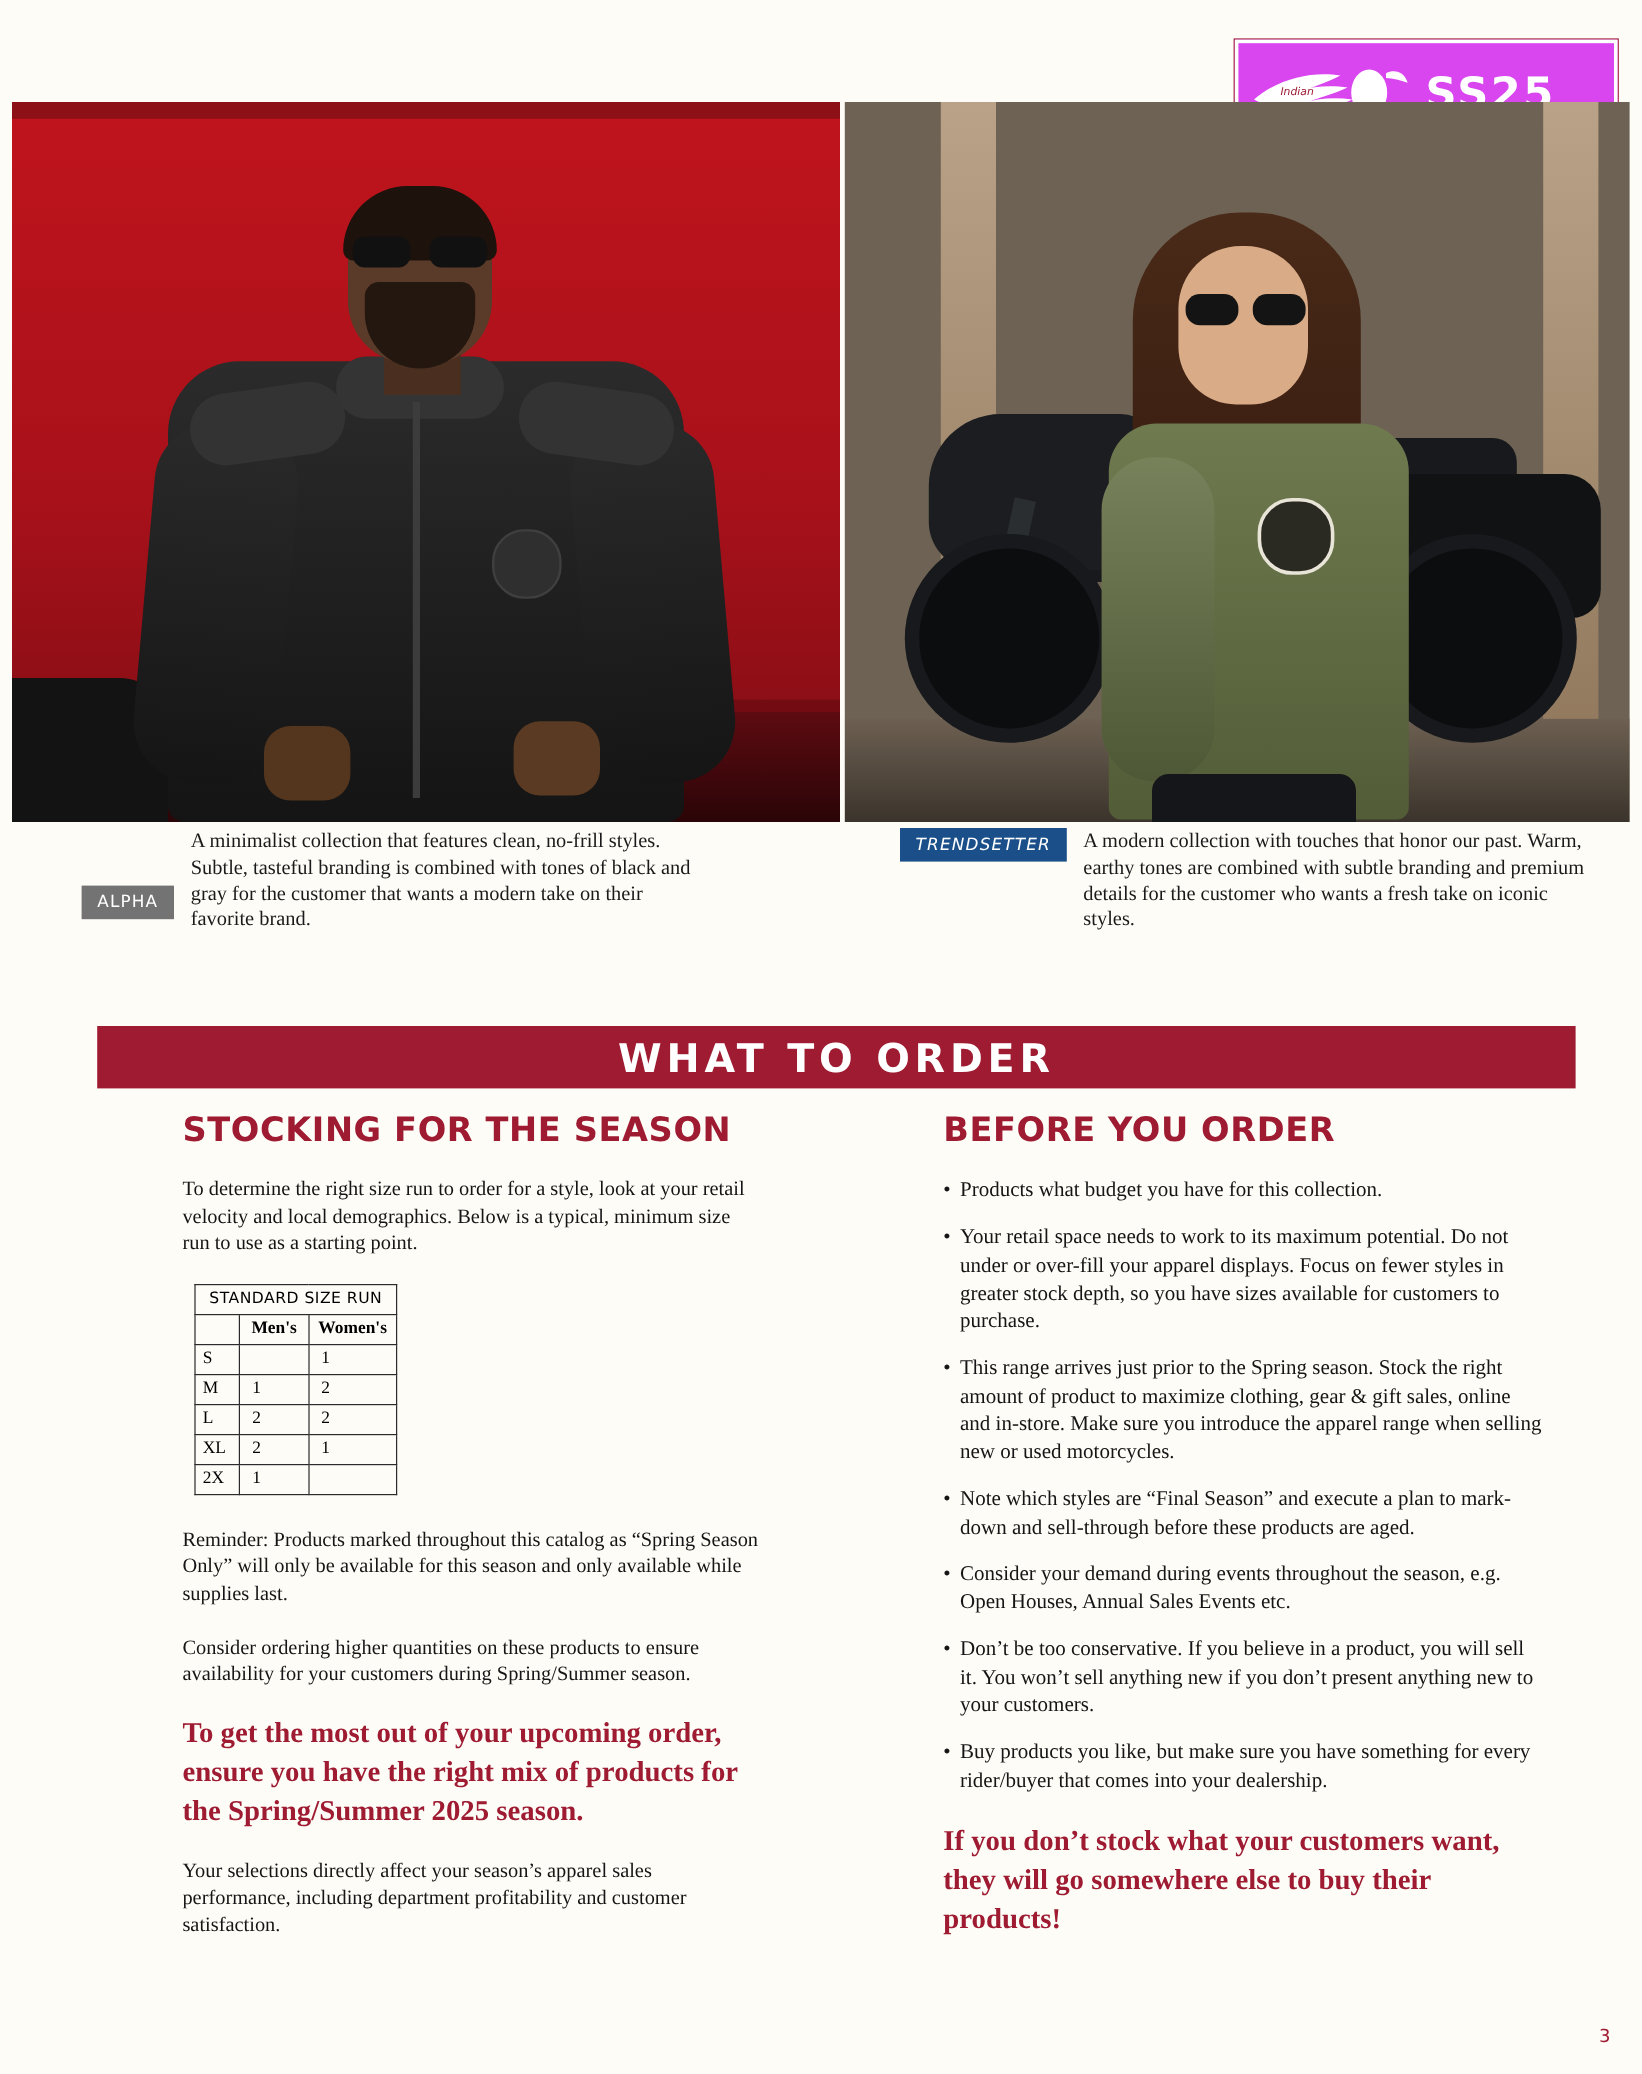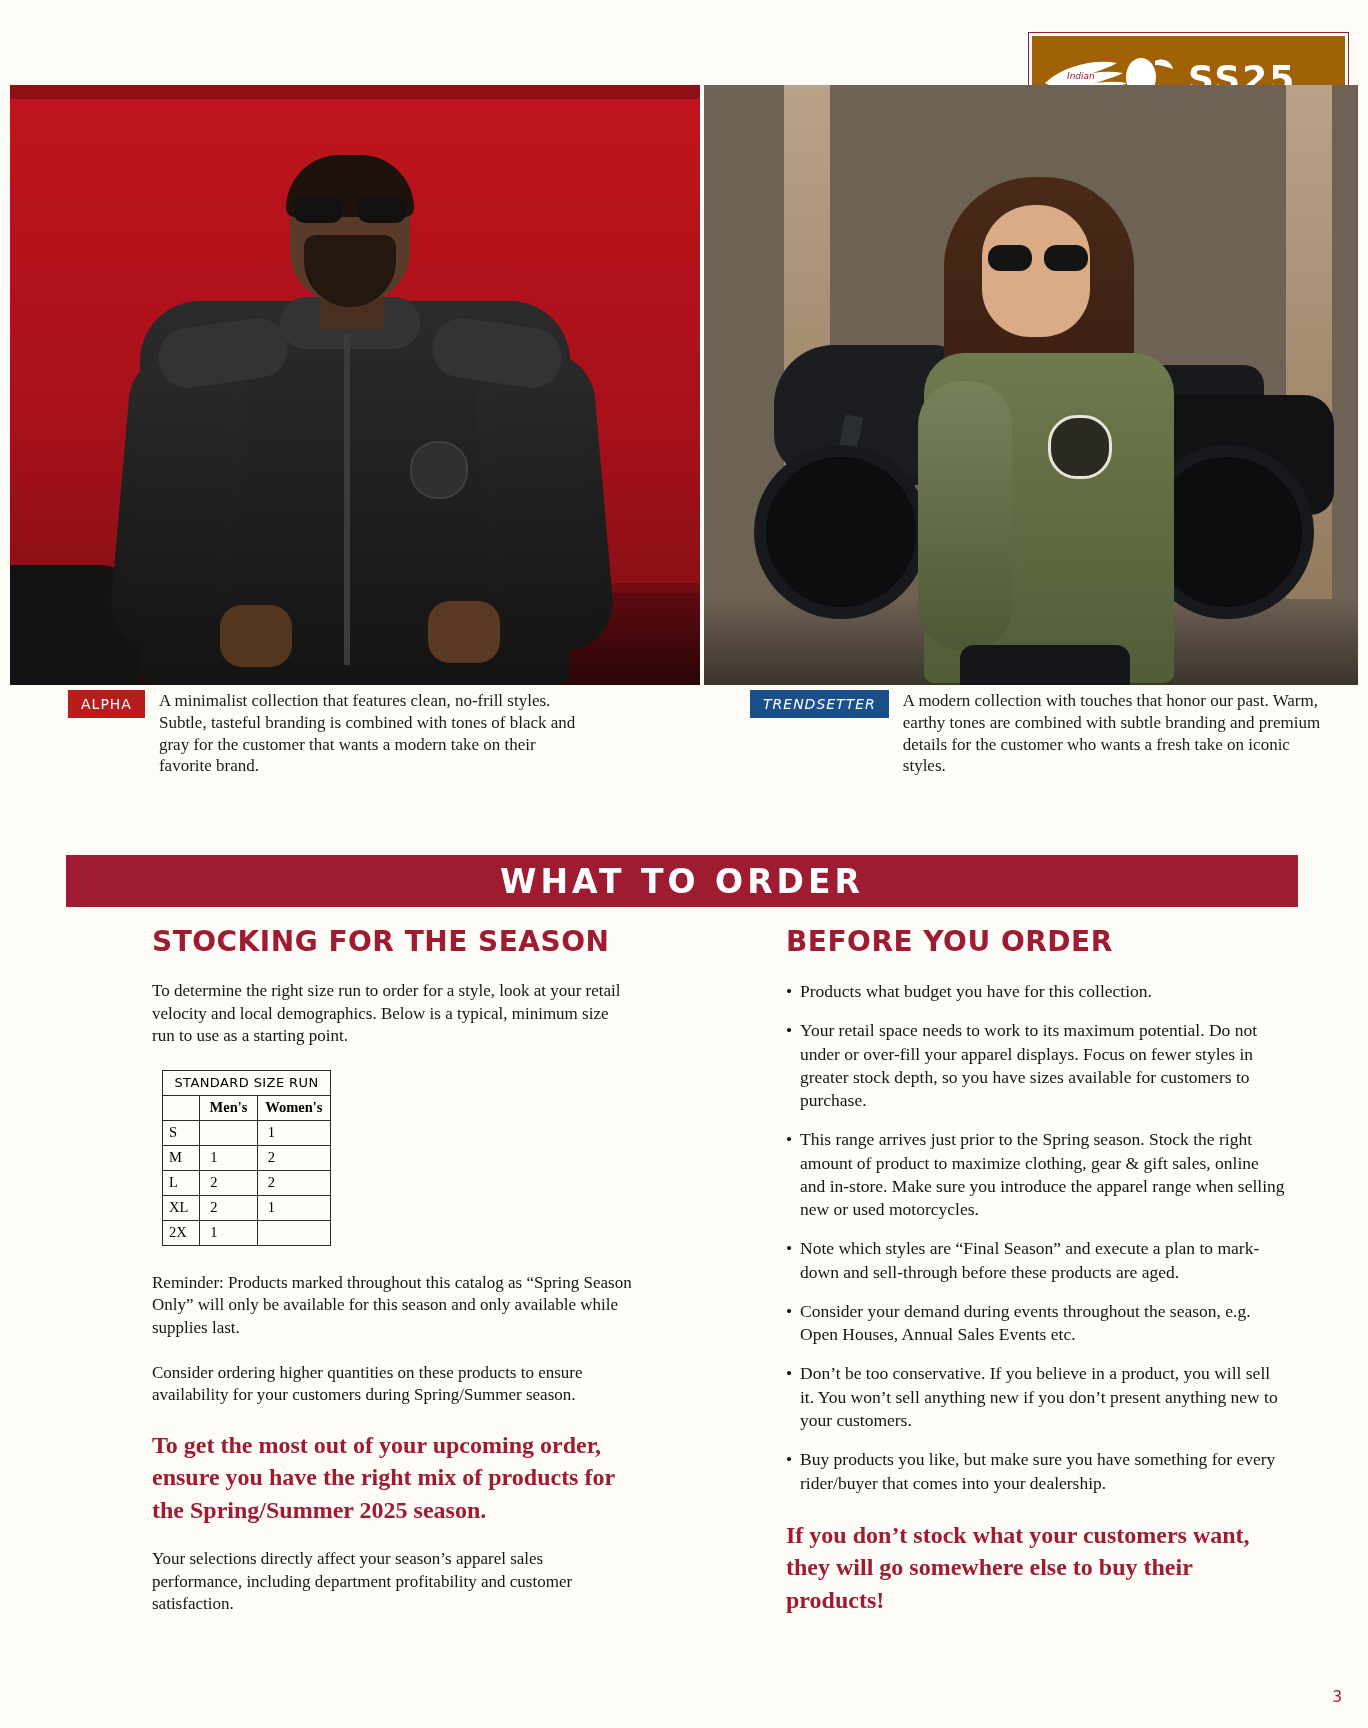--- a/index.html
+++ b/index.html
@@ -8,21 +8,21 @@
     background:#fdfcf7;
     font-family:"Liberation Serif", serif;
     position:relative;
     overflow:hidden;
   }
   .page{position:relative;width:1368px;height:1728px;}
 
   
   .brand-badge{
     position:absolute;top:33px;left:1029px;width:313px;height:85px;
-    background:#a16207;border:3px solid #ffffff;
+    background:#d946ef;border:3px solid #ffffff;
     box-shadow:0 0 0 1px #9e1b32;
     display:flex;align-items:center;
   }
   .brand-badge .logo-wrap{
     width:150px;height:100%;display:flex;align-items:center;justify-content:center;
   }
   .brand-badge .season{
     color:#ffffff;font-family:"DejaVu Sans", sans-serif;font-weight:bold;
     font-size:36px;letter-spacing:2px;padding-left:6px;
   }
@@ -90,27 +90,27 @@
   
   .captions{position:absolute;top:690px;left:10px;width:1348px;height:80px;}
   .cap{position:absolute;display:flex;gap:14px;}
   .cap-left{left:58px;top:0;width:600px;}
   .cap-right{left:740px;top:0;width:600px;}
   .tag{
     display:inline-block;color:#fff;font-family:"DejaVu Sans", sans-serif;
     font-size:14px;letter-spacing:1px;padding:5px 13px;height:18px;line-height:18px;
     white-space:nowrap;
   }
-  .tag.alpha{background:#b91c1c;}
+  .tag.alpha{background:#737373;margin-top:48px;}
   .tag.trend{background:#1a4f8a;font-style:italic;}
   .cap-text{font-size:17px;line-height:1.28;color:#1a1a1a;max-width:430px;}
 
   
   .banner{
-    position:absolute;left:66px;top:855px;width:1232px;height:52px;background:#9e1b32;
+    position:absolute;left:81px;top:855px;width:1232px;height:52px;background:#9e1b32;
     display:flex;align-items:center;justify-content:center;
   }
   .banner span{
     color:#fff;font-family:"DejaVu Sans", sans-serif;font-weight:bold;
     font-size:33px;letter-spacing:4px;
   }
 
   
   .col{position:absolute;}
   .col-left{left:152px;top:925px;width:480px;}

